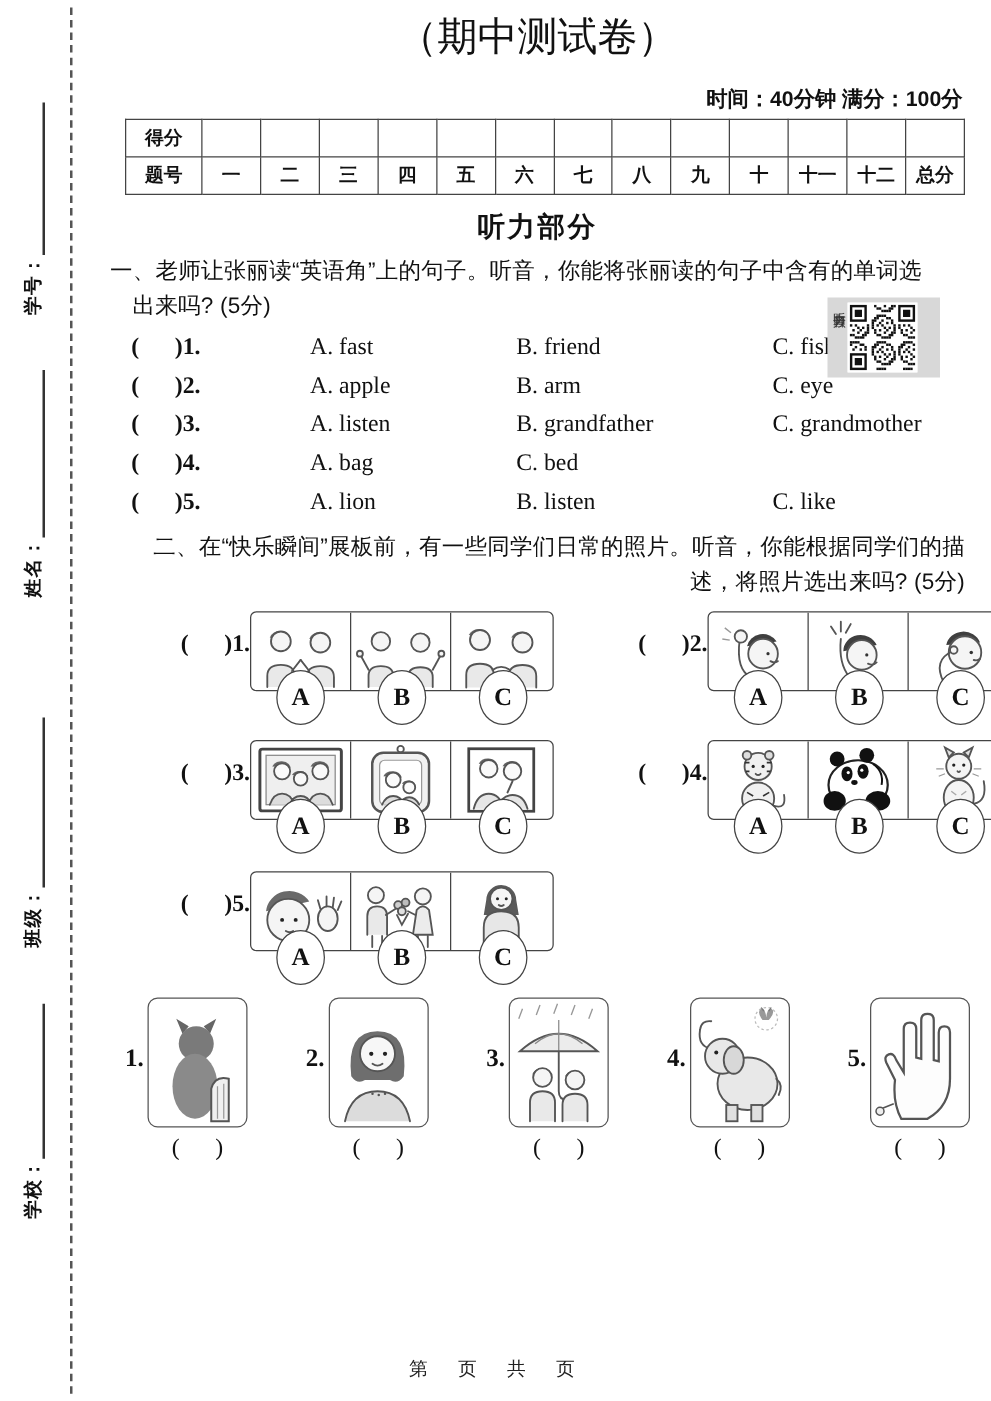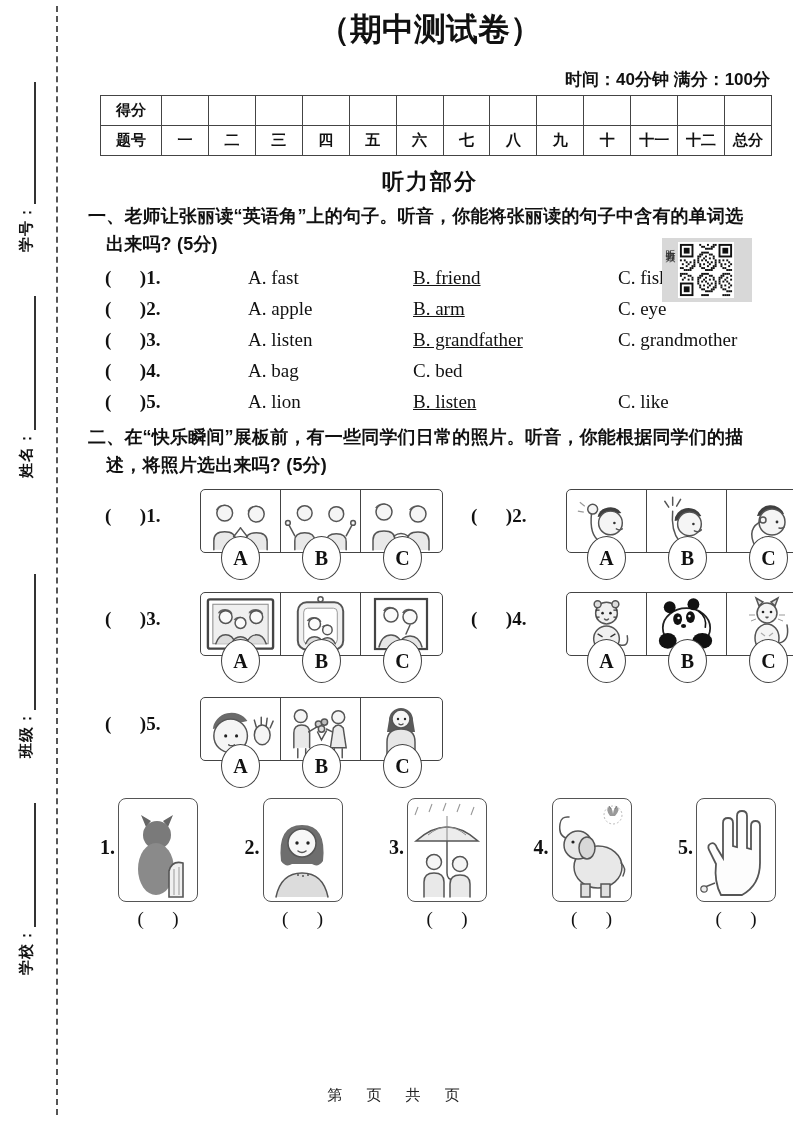--- a/index.html
+++ b/index.html
@@ -10,34 +10,34 @@
   .cut-line{position:absolute;left:56px;top:6px;bottom:6px;border-left:2px dashed #555;}
   
   .side-field{
     position:absolute;left:14px;transform-origin:0 0;transform:rotate(-90deg);
     white-space:nowrap;display:flex;align-items:flex-end;height:22px;
   }
   .side-label{font-size:15px;font-weight:600;letter-spacing:1px;}
   .side-blank{display:inline-block;border-bottom:2px solid #333;height:16px;}
   .main{position:absolute;left:88px;top:0;width:684px;}
   h1{margin:24px 0 0;font-size:40px;font-weight:700;text-align:center;letter-spacing:1px;}
-  .subtitle{margin:8px 0 0;font-size:32px;font-weight:700;text-align:center;}
+  .subtitle{margin:8px 0 0;font-size:32px;font-weight:400;text-align:center;}
   .meta{margin:16px 2px 4px 0;font-size:17px;font-weight:700;text-align:right;}
   table.score{border-collapse:collapse;margin-left:12px;width:672px;table-layout:fixed;}
   table.score td{border:1.5px solid #444;height:29px;text-align:center;font-size:15px;font-weight:600;padding:0;overflow:hidden;}
   h2{margin:11px 0 5px;font-size:22px;font-weight:700;text-align:center;letter-spacing:2px;}
   .section{position:relative;}
-  .prompt{font-size:18px;font-weight:700;line-height:28px;letter-spacing:0.2px;}
+  .prompt{font-size:18px;font-weight:400;line-height:28px;letter-spacing:0.2px;}
   .pl2{padding-left:18px;}
   
   .opts{margin-top:4px;padding-left:17px;}
   .opt-row{display:flex;height:31px;align-items:center;font-family:"Liberation Serif","DejaVu Serif",serif;font-size:19px;}
   .opt-label{white-space:pre;font-weight:700;width:95px;}
   .opt-a{width:165px;margin-left:48px;}
-  .opt-b{width:205px;text-decoration:underline;}
+  .opt-b{width:205px;}
   .opt-c{flex:1;}
   
   .qr-block{position:absolute;top:36px;right:20px;width:90px;height:64px;background:#d8d8d8;
     display:flex;align-items:center;justify-content:flex-start;gap:2px;padding:1px 2px;box-sizing:border-box;}
   .qr-label{writing-mode:vertical-rl;font-size:10px;line-height:12px;color:#333;letter-spacing:1px;height:58px;}
   .qr-code{width:56px;height:56px;background:#fff;display:block;}
   .qr-code svg{width:56px;height:56px;display:block;}
   
   .photo-row{display:flex;margin-left:17px;align-items:flex-start;}
   .photo-item{display:flex;align-items:flex-start;}
@@ -53,21 +53,21 @@
     font-family:"Liberation Serif","DejaVu Serif",serif;font-weight:700;font-size:20px;}
   
   .judge-row{display:flex;justify-content:space-between;margin:6px 0 0 12px;width:676px;}
   .judge-item{display:flex;}
   .jnum{font-family:"Liberation Serif","DejaVu Serif",serif;font-weight:700;font-size:20px;margin:38px 3px 0 0;}
   .jcol{display:block;}
   .jbox{width:78px;height:102px;border:1.5px solid #555;border-radius:8px;background:#fff;overflow:hidden;}
   .jbox svg{width:100%;height:100%;display:block;}
   .jparen{text-align:center;font-family:"Liberation Serif","DejaVu Serif",serif;font-size:19px;margin-top:6px;white-space:pre;}
   .footer{position:absolute;bottom:16px;left:0;width:100%;text-align:center;font-size:15px;letter-spacing:6px;word-spacing:8px;color:#222;}
-  .mt6{margin-top:6px;}.mt10{margin-top:10px;}.mt12{margin-top:12px;}.mt14{margin-top:14px;}
+  .mt6{margin-top:6px;text-align:right;}.mt10{margin-top:10px;}.mt12{margin-top:12px;}.mt14{margin-top:14px;}
 </style>
 </head>
 <body>
 
 <div class="cut-line"></div>
 
 <div class="side-field" style="top:252px">
   <span class="side-label">学号：</span>
     <span class="side-blank" style="width:122px"></span>
 </div>

